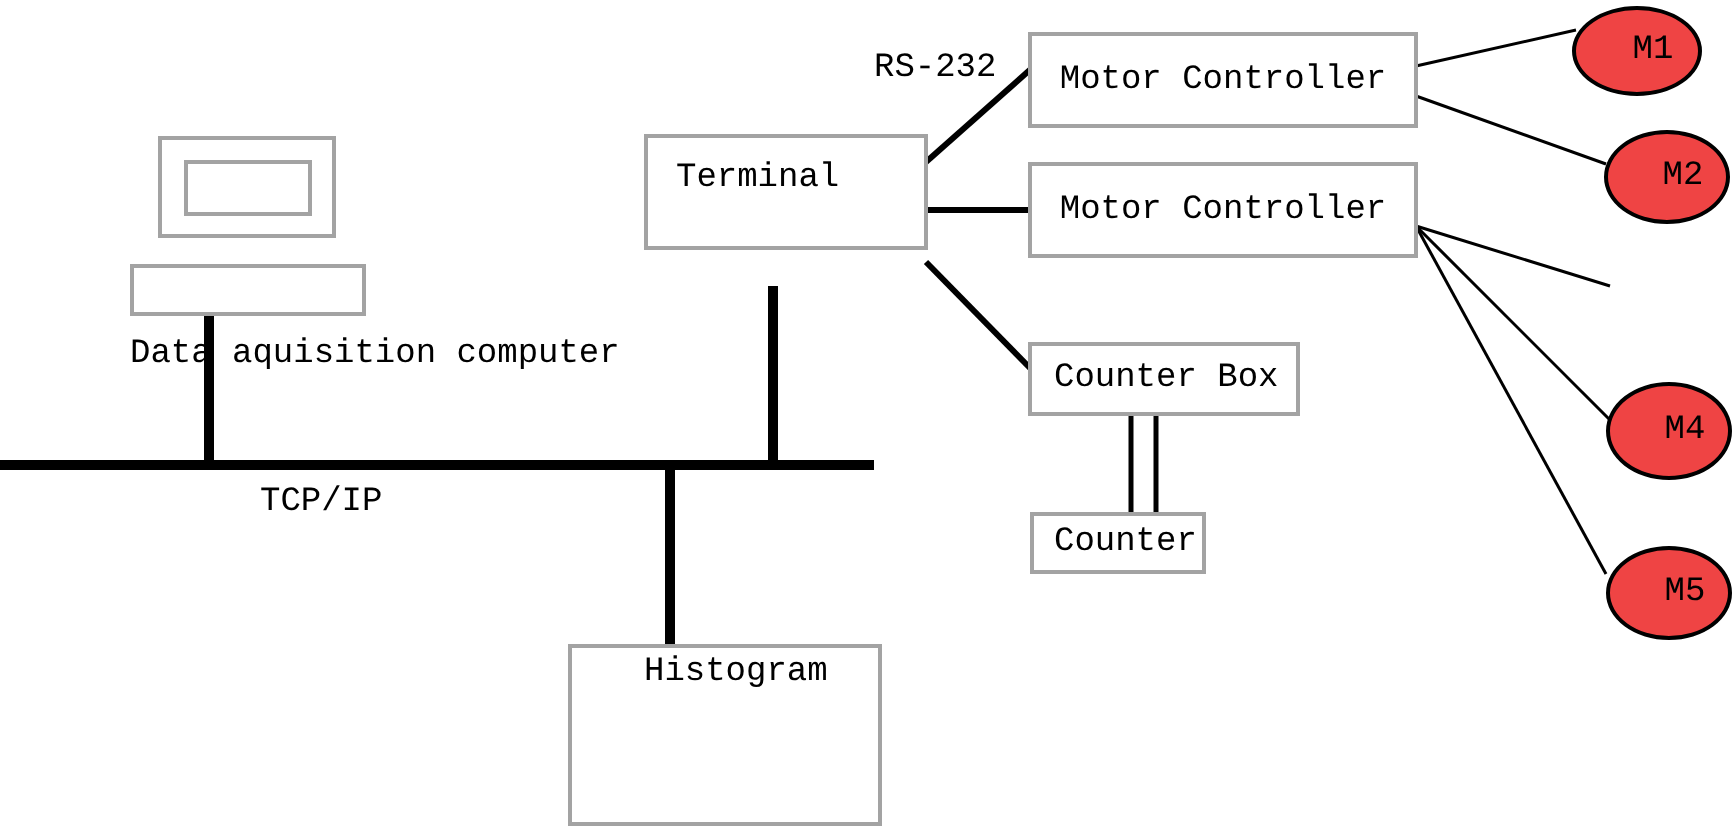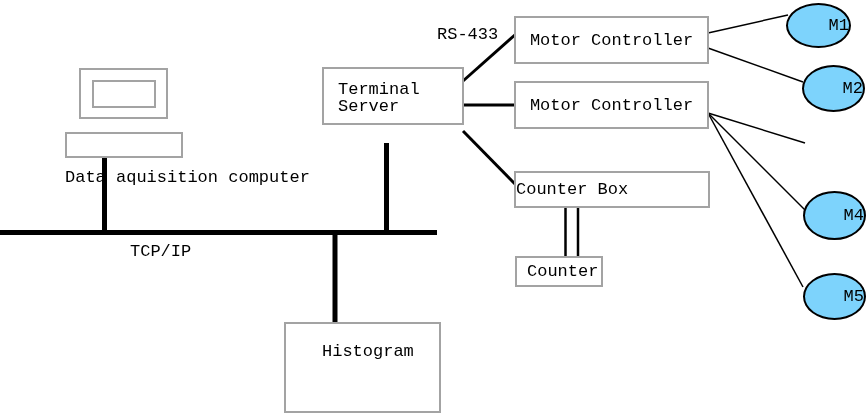--- a/index.html
+++ b/index.html
@@ -39,25 +39,25 @@
   }
   .lbl {
     position: absolute;
     white-space: pre;
     line-height: 17px;
   }
   .ellipse {
     position: absolute;
     border: 2px solid #000000;
     border-radius: 50%;
-    background: #7dd3fc;
+    background: #ef4444;
     box-sizing: border-box;
     display: flex;
     align-items: center;
-    justify-content: flex-end;
+    justify-content: center;
     padding-left: 16px; 
   }
 </style>
 </head>
 <body>
 
 <div class="stage">
 
   <svg class="wires" viewBox="0 0 867 414">
 
@@ -80,42 +80,41 @@
     <line x1="578" y1="208" x2="578" y2="257" stroke="#000" stroke-width="2.5"></line>
   </svg>
 
   <div class="box" style="left:79px; top:68px; width:89px; height:51px;"></div>
   <div class="box" style="left:92px; top:80px; width:64px; height:28px;"></div>
   <div class="box" style="left:65px; top:132px; width:118px; height:26px;"></div>
   <div class="lbl" style="left:65px; top:169px;">Data aquisition computer</div>
 
   <div class="lbl" style="left:130px; top:243px;">TCP/IP</div>
 
-  <div class="lbl" style="left:437px; top:26px;">RS-433</div>
+  <div class="lbl" style="left:437px; top:26px;">RS-232</div>
 
   <div class="box multiline" style="left:322px; top:67px; width:142px; height:58px; padding:12px 0 0 14px;">
     <div>Terminal</div>
-    <div>Server</div>
   </div>
 
   <div class="box node-center" style="left:514px; top:16px; width:195px; height:48px;">
     <span>Motor Controller</span>
   </div>
   <div class="box node-center" style="left:514px; top:81px; width:195px; height:48px;">
     <span>Motor Controller</span>
   </div>
 
-  <div class="box node-left" style="left:514px; top:171px; width:196px; height:37px; padding-left:0;">
+  <div class="box node-left" style="left:514px; top:171px; width:136px; height:37px; padding-left:11px;">
     <span>Counter Box</span>
   </div>
   <div class="box node-left" style="left:515px; top:256px; width:88px; height:31px; padding-left:10px;">
     <span>Counter</span>
   </div>
 
-  <div class="box multiline" style="left:284px; top:322px; width:157px; height:91px; padding:19px 0 0 36px;">
+  <div class="box multiline" style="left:284px; top:322px; width:157px; height:91px; padding:4px 0 0 36px;">
     <div>Histogram</div>
   </div>
 
   <div class="ellipse" style="left:786px; top:3px; width:65px; height:45px;">
     <span>M1</span>
   </div>
   <div class="ellipse" style="left:802px; top:65px; width:63px; height:47px;">
     <span>M2</span>
   </div>
   <div class="ellipse" style="left:803px; top:191px; width:63px; height:49px;">

